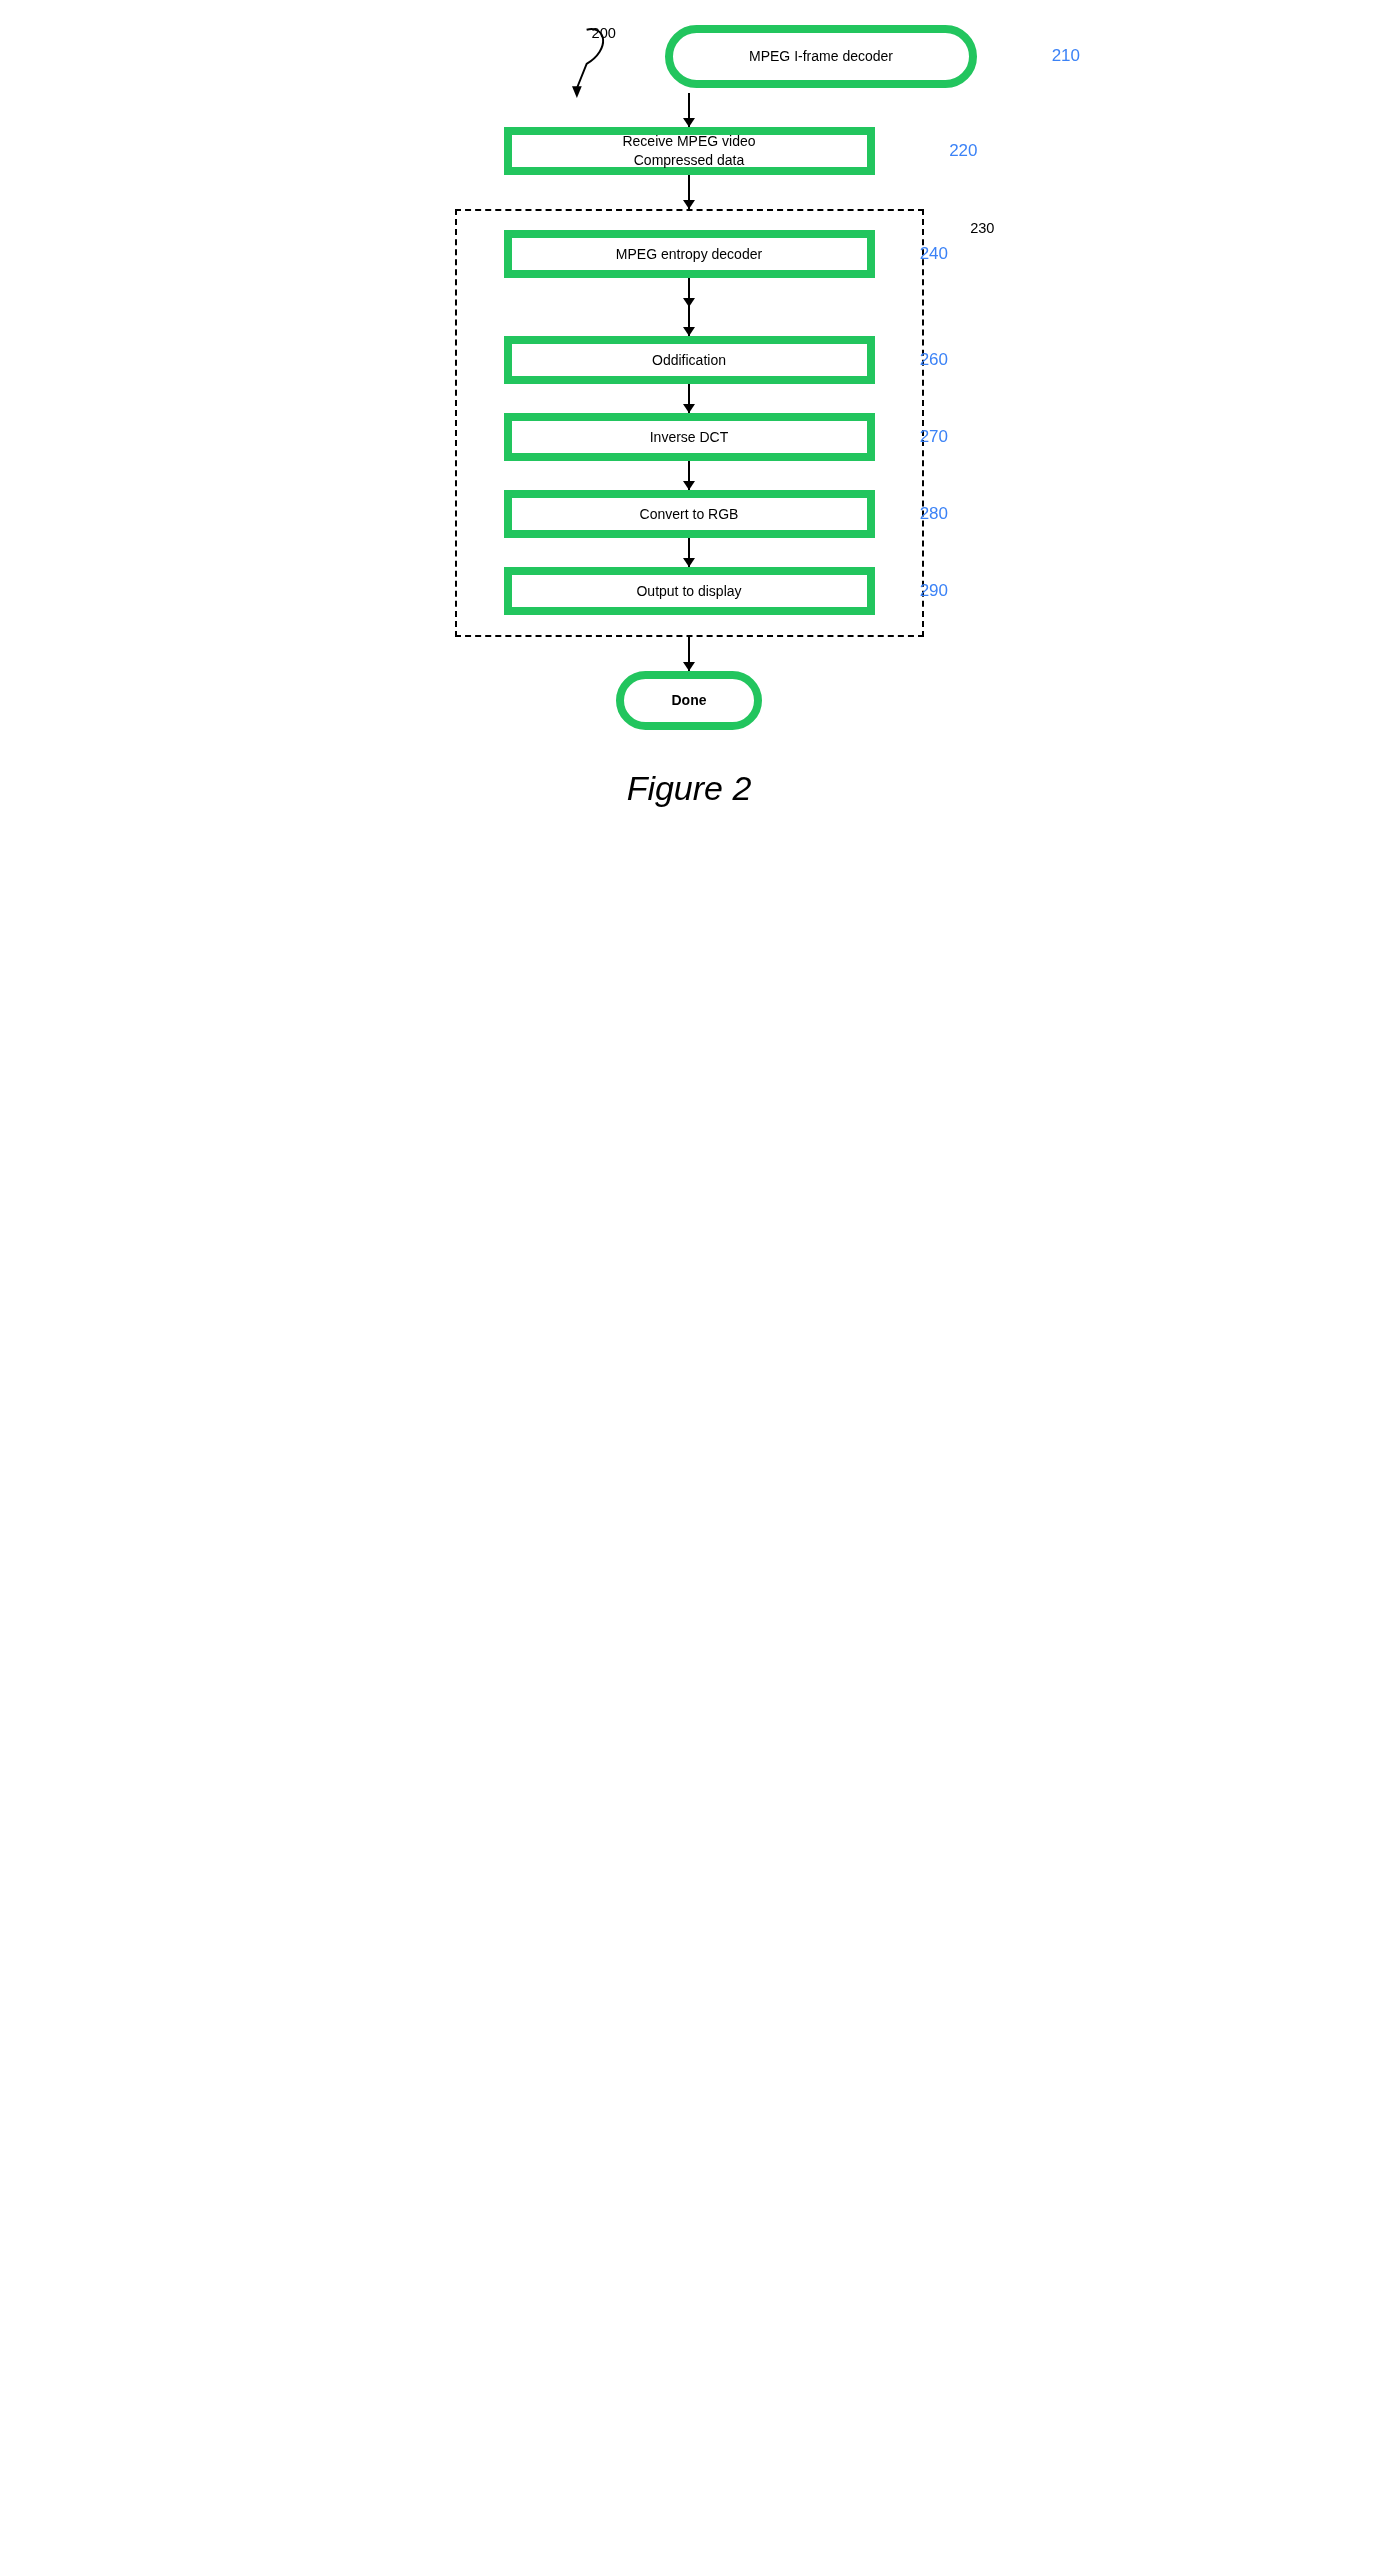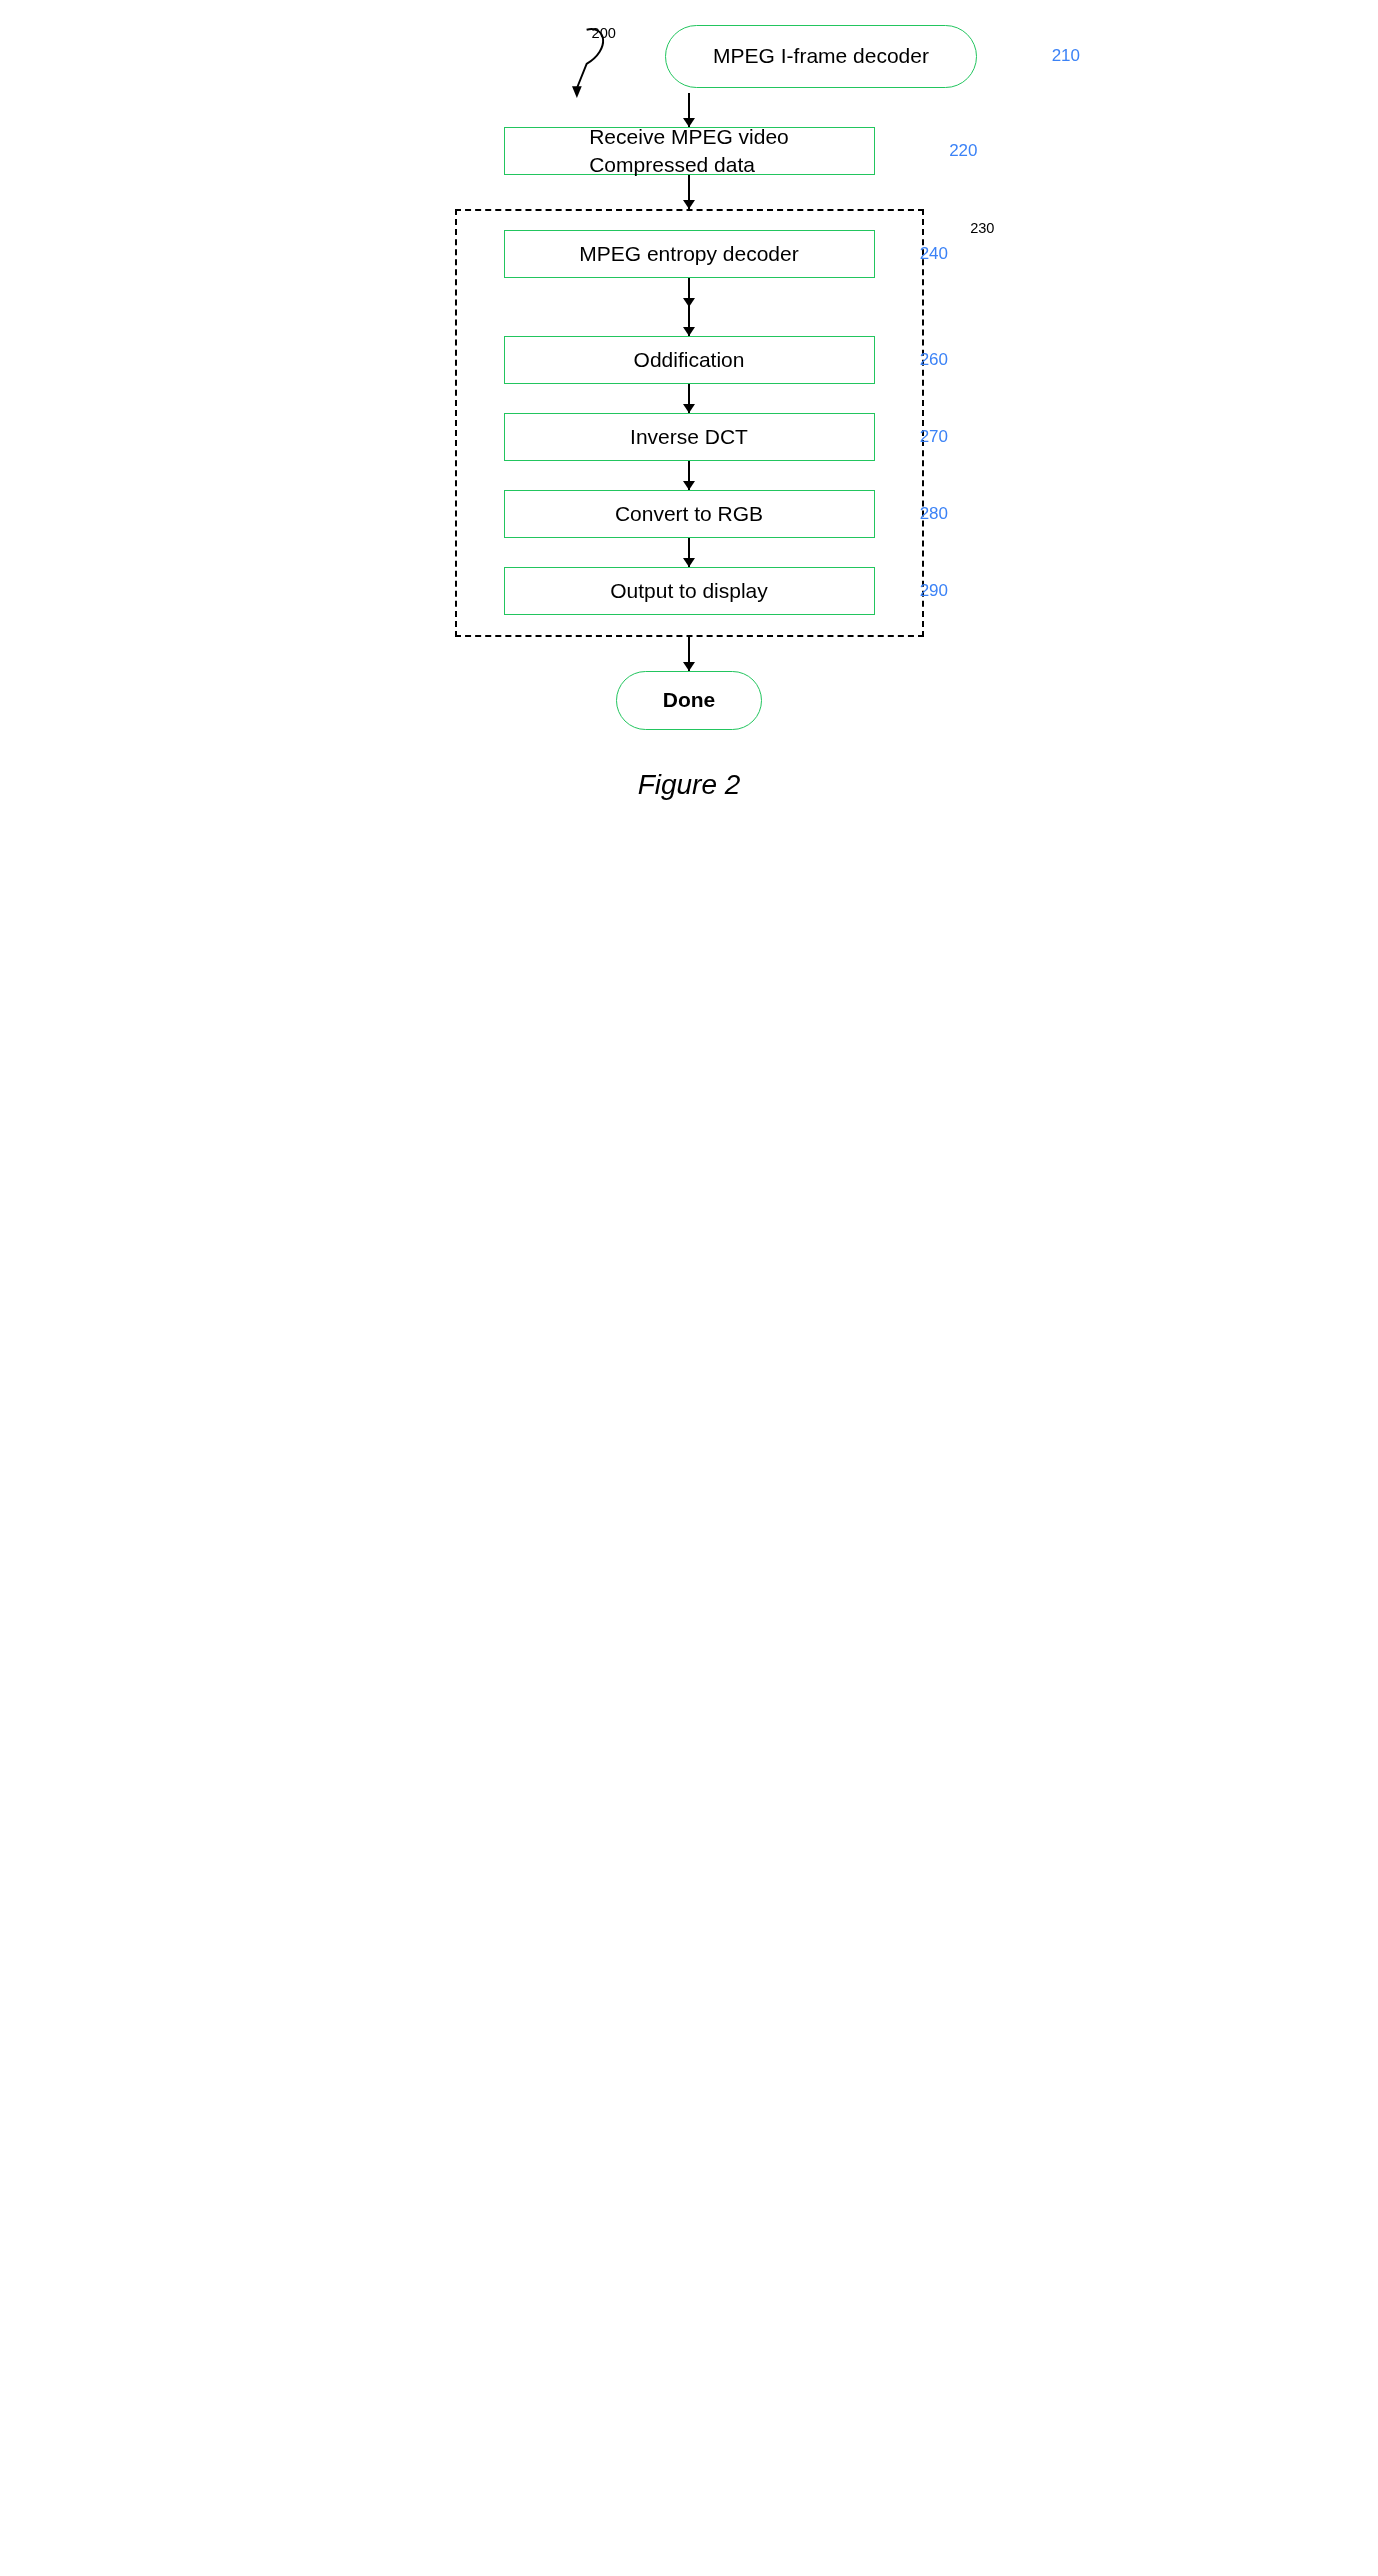--- a/index.html
+++ b/index.html
@@ -20,27 +20,27 @@
 
     .diagram-container {
       position: relative;
       width: 689px;
       min-height: 1288px;
       background: #ffffff;
     }
 
     
     .flow-box {
-      border: 1px solid #22c55e;
+      border: 8px solid #22c55e;
       background: #fff;
-      text-align: left;
+      text-align: center;
       display: flex;
       align-items: center;
       justify-content: center;
-      font-size: 21px;
+      font-size: 14px;
       font-family: Arial, sans-serif;
       position: relative;
     }
 
     .box-rounded {
       border-radius: 34px;
       width: 312px;
       height: 63px;
     }
 
@@ -84,21 +84,21 @@
       font-size: 17px;
       font-family: Arial, sans-serif;
       color: #3b82f6;
       white-space: nowrap;
     }
 
     
     .figure-caption {
       text-align: center;
       font-style: italic;
-      font-size: 28px;
+      font-size: 34px;
       font-family: Arial, sans-serif;
       margin-top: 39px;
     }
 
     
     .flow-layout {
       display: flex;
       flex-direction: column;
       align-items: center;
       width: 100%;

